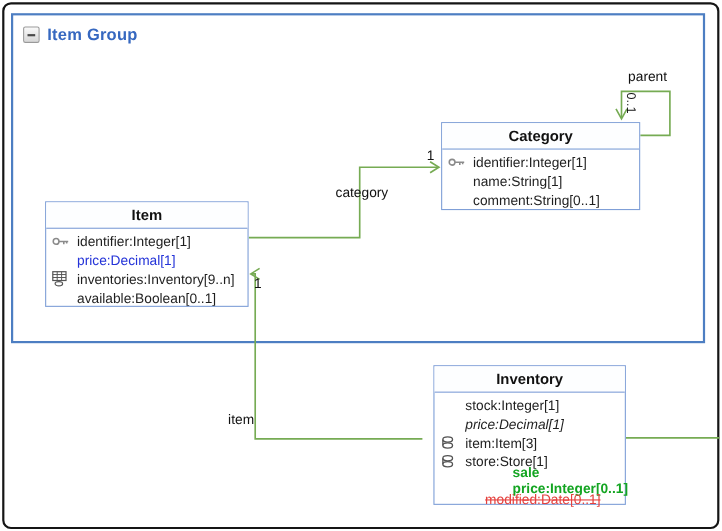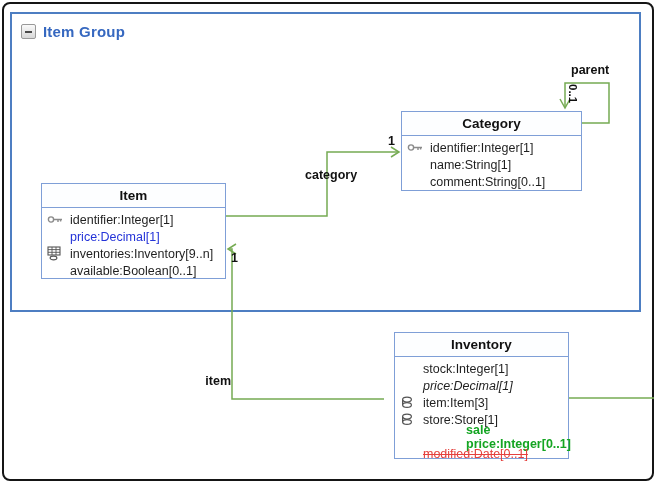--- a/index.html
+++ b/index.html
@@ -29,24 +29,24 @@
   
   .classbox{position:absolute;background:#fff;border:1.5px solid var(--box-border);z-index:10;}
   .classbox .title{height:24px;line-height:23px;text-align:center;font-weight:bold;font-size:13.5px;
     border-bottom:1.5px solid var(--box-border);background:#fdfeff;color:#111;}
   .rows{padding-top:3px;}
   .attr-row{display:flex;align-items:center;height:17px;font-size:12.5px;position:relative;padding-left:28px;}
   .attr-icon{position:absolute;left:5px;top:50%;transform:translateY(-50%);width:18px;height:14px;display:flex;align-items:center;}
   .attr-blue{color:var(--attr-blue);}
   .attr-italic{font-style:italic;}
   .attr-green{color:var(--attr-green);font-weight:bold;margin-left:43px;}
-  .attr-red{color:var(--attr-red);text-decoration:line-through;}
+  .attr-red{color:var(--attr-red);text-decoration:line-through;margin-left:18px;}
 
   
-  .edge-label{position:absolute;font-size:12.5px;font-weight:bold;color:#111;z-index:6;background:transparent;}
+  .edge-label{position:absolute;font-size:12.5px;font-weight:normal;color:#111;z-index:6;background:transparent;}
   .vertical{writing-mode:vertical-rl;font-size:11.5px;}
 </style>
 </head>
 <body>
 
 <div class="stage">
   <div class="frame"></div>
   <div class="canvas">
 
     <div class="group">

